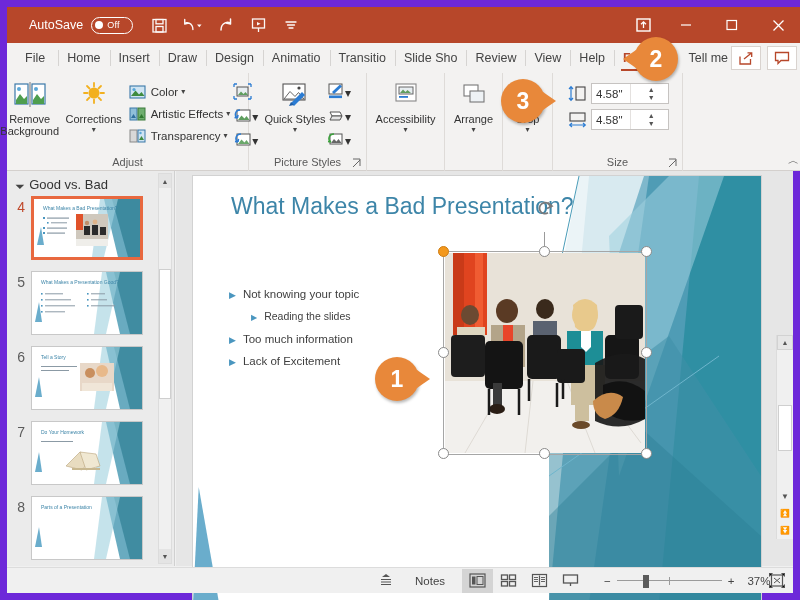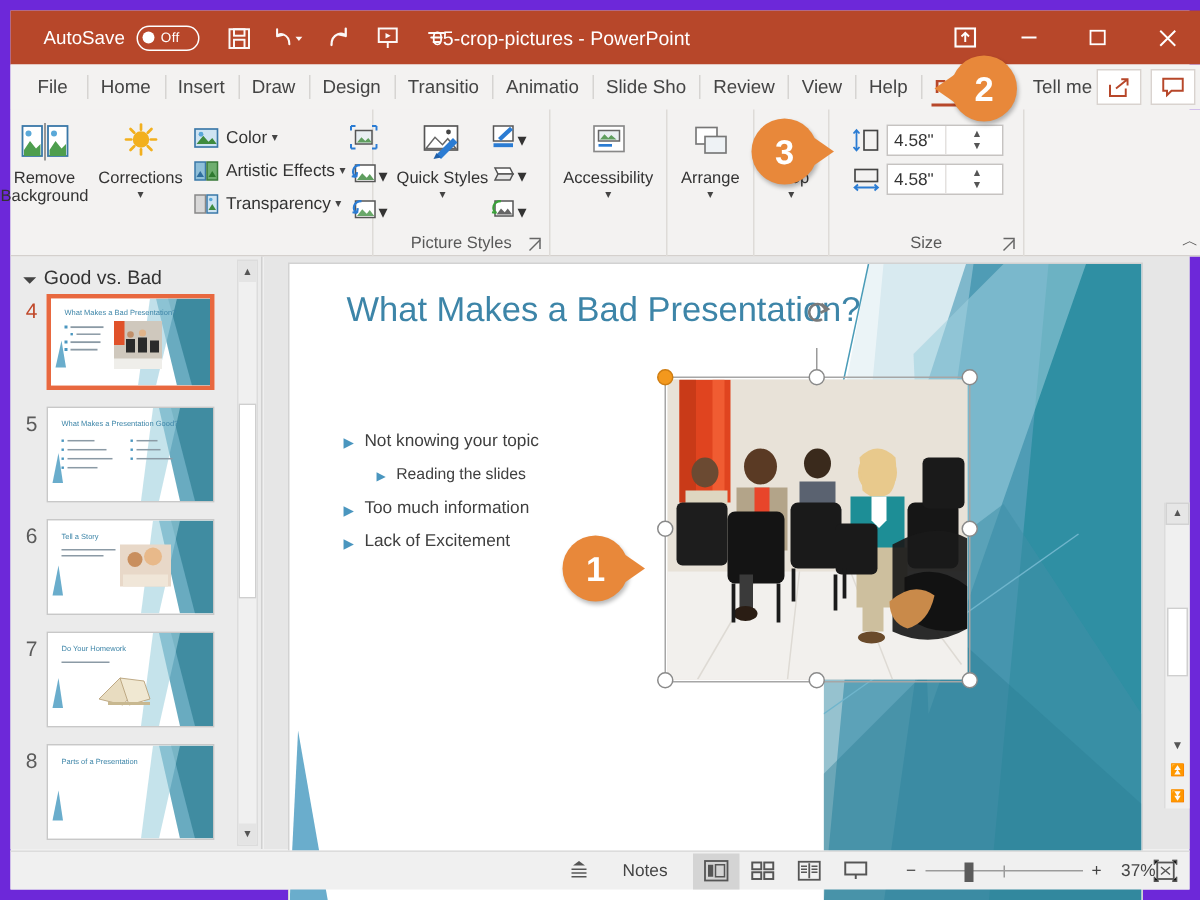--- a/index.html
+++ b/index.html
@@ -185,21 +185,20 @@
             <path d="M7 5 l3.5 1.8 -3.5 1.8z" fill="#fff"></path>
             <path d="M8.5 11 v4" stroke="#fff" stroke-width="1.3"></path>
           </svg>
       </span>
       <span class="tb-ic">
         <svg width="14" height="14" viewBox="0 0 14 14">
             <path d="M2 4h10M3.5 7h7M5 10h4" stroke="#fff" stroke-width="1.3" stroke-linecap="round"></path>
           </svg>
       </span>
     </div>
-    <div class="tb-title">05-crop-pictures  -  PowerPoint</div>
     <span class="tb-ribbondisp">
       <svg width="17" height="16" viewBox="0 0 17 16">
           <rect x="2" y="2" width="13" height="12" fill="none" stroke="#fff" stroke-width="1.4"></rect>
           <path d="M8.5 11 V5 M6 7.3 l2.5 -2.4 2.5 2.4" stroke="#fff" stroke-width="1.3" fill="none"></path>
         </svg>
     </span>
     <span class="wbtn min">
       <svg width="12" height="12" viewBox="0 0 12 12">
           <path d="M1 6h10" stroke="#fff" stroke-width="1.2"></path>
         </svg>
@@ -215,22 +214,22 @@
         </svg>
     </span>
   </div>
 
   <div class="tabstrip">
     <div class="tab file">File</div>
     <div class="tab">Home</div>
     <div class="tab">Insert</div>
     <div class="tab">Draw</div>
     <div class="tab">Design</div>
+    <div class="tab">Animatio</div>
     <div class="tab">Transitio</div>
-    <div class="tab">Animatio</div>
     <div class="tab">Slide Sho</div>
     <div class="tab">Review</div>
     <div class="tab">View</div>
     <div class="tab">Help</div>
     <div class="tab active">Format</div>
     <div class="tellme">Tell me</div>
     <div class="topright">
       <span class="trbtn">
         <svg width="16" height="15" viewBox="0 0 16 15">
             <path d="M2 5.5 V13 H12.5 V8" fill="none" stroke="#b7472a" stroke-width="1.3"></path>
@@ -346,20 +345,21 @@
               <svg width="19" height="17" viewBox="0 0 19 17">
                   <rect x="4" y="3" width="13" height="11" fill="#fff" stroke="#555" stroke-width="1"></rect>
                   <path d="M5 13 l3.5-4.5 3 3 2-2.5 3 4z" fill="#6aa86a"></path>
                   <path d="M8 3 C2.5 3, 1.5 9, 5 11 M5 11 L2 10.5 M5 11 L5.5 7.8" fill="none" stroke="#2b7cd3" stroke-width="1.5"></path>
                 </svg>
             </span>
             <span class="dd">▾</span>
           </div>
         </div>
       </div>
+      <div class="rglabel">Adjust</div>
     </div>
 
     <div class="rgroup" style="width:118px;">
       <div class="rgbody">
         <div class="bigbtn" style="width:62px;">
           <span class="ic">
             <svg width="34" height="28" viewBox="0 0 34 28">
                 <rect x="5" y="3" width="22" height="16" fill="#fff" stroke="#555" stroke-width="1.1"></rect>
                 <path d="M6 18 l6-7.5 5 5 3.5-4 5.5 6.5z" fill="#fff" stroke="#666" stroke-width="1"></path>
                 <circle cx="21" cy="7" r="1.6" fill="#444"></circle>

